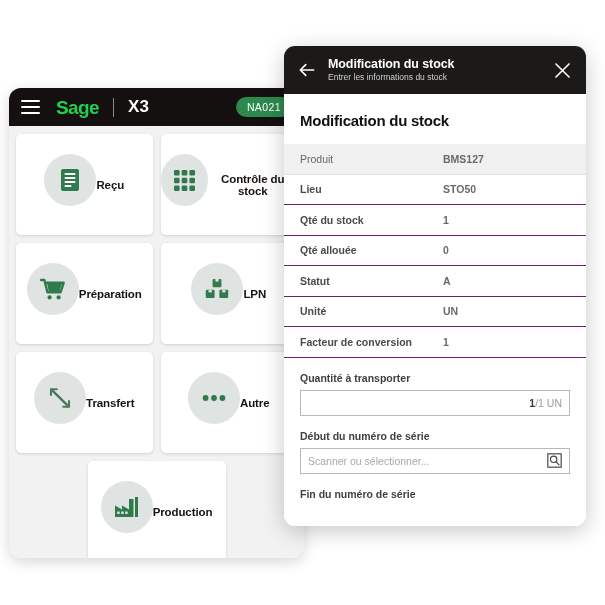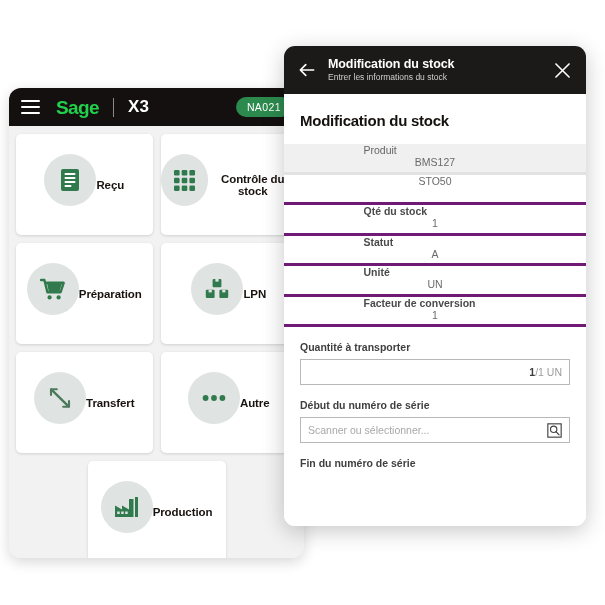--- a/index.html
+++ b/index.html
@@ -218,40 +218,39 @@
     padding: 18px 16px 15px 16px;
     letter-spacing: -0.25px;
   }
 
   .info-table { width: 100%; }
 
   .info-row {
     display: flex;
     align-items: center;
     height: 30.5px;
-    border-bottom: 3px solid #701a75;
+    border-bottom: 1px solid #701a75;
     padding: 0 16px;
     box-sizing: border-box;
-    flex-direction: column;
   }
   .info-row.shaded { background: #f0f0f0; border-bottom-color: #e2e2e2; }
 
   .info-label {
     width: 143px;
     flex: none;
     font-size: 10.5px;
     font-weight: 700;
     color: #4a4a4a;
   }
   .info-row.shaded .info-label { font-weight: 400; color: #666666; }
 
   .info-value {
     font-size: 10.5px;
     color: #6a6a6a;
-    font-weight: 400;
+    font-weight: 700;
     text-align: center;
   }
 
   .form-area { padding: 14px 16px 0 16px; }
 
   .field-label {
     font-size: 10.5px;
     font-weight: 700;
     color: #3f3f3f;
     margin-bottom: 6px;
@@ -448,25 +447,30 @@
     <div class="modal-body">
 
       <div class="modal-title">Modification du stock</div>
 
       <div class="info-table">
         <div class="info-row shaded">
           <div class="info-label">Produit</div>
           <div class="info-value">BMS127</div>
         </div>
         <div class="info-row">
+          <div class="info-label">Lieu</div>
           <div class="info-value">STO50</div>
         </div>
         <div class="info-row">
           <div class="info-label">Qté du stock</div>
           <div class="info-value">1</div>
+        </div>
+        <div class="info-row">
+          <div class="info-label">Qté allouée</div>
+          <div class="info-value">0</div>
         </div>
         <div class="info-row">
           <div class="info-label">Statut</div>
           <div class="info-value">A</div>
         </div>
         <div class="info-row">
           <div class="info-label">Unité</div>
           <div class="info-value">UN</div>
         </div>
         <div class="info-row">

